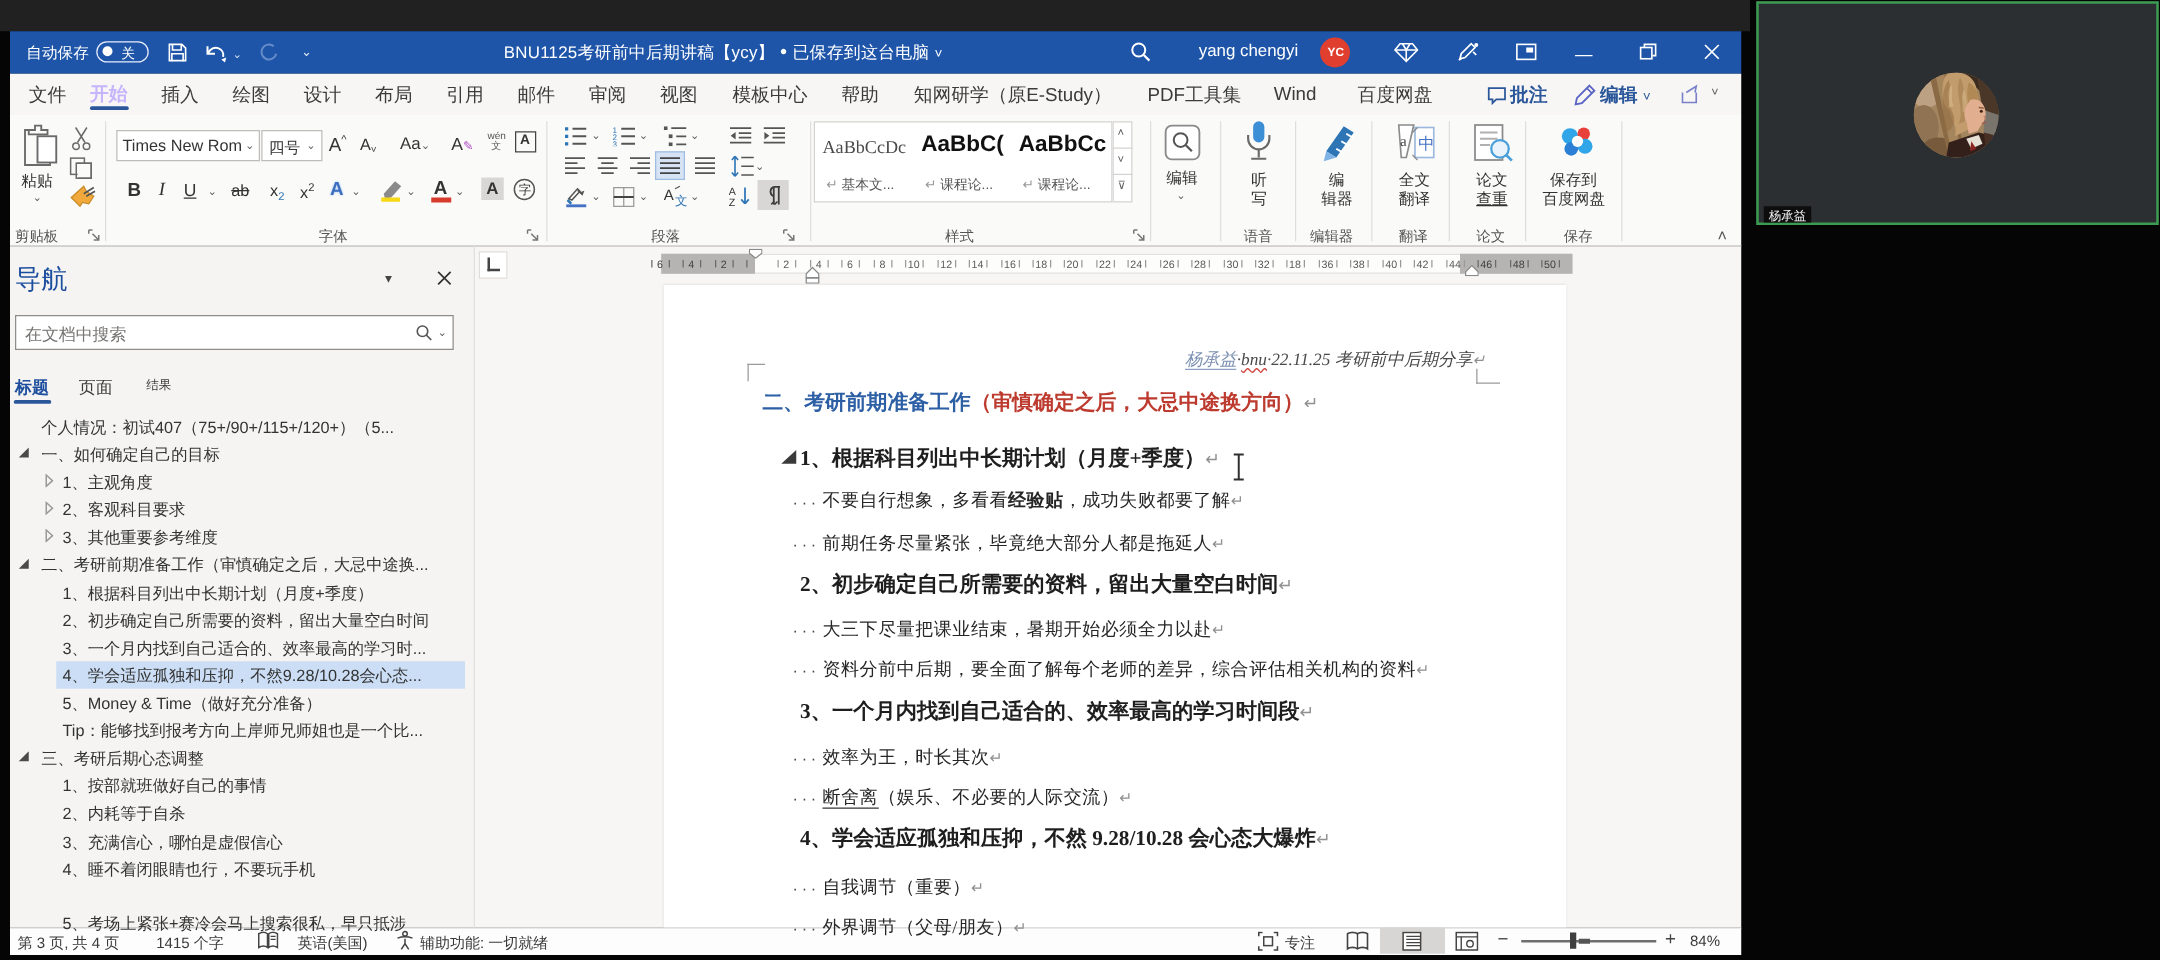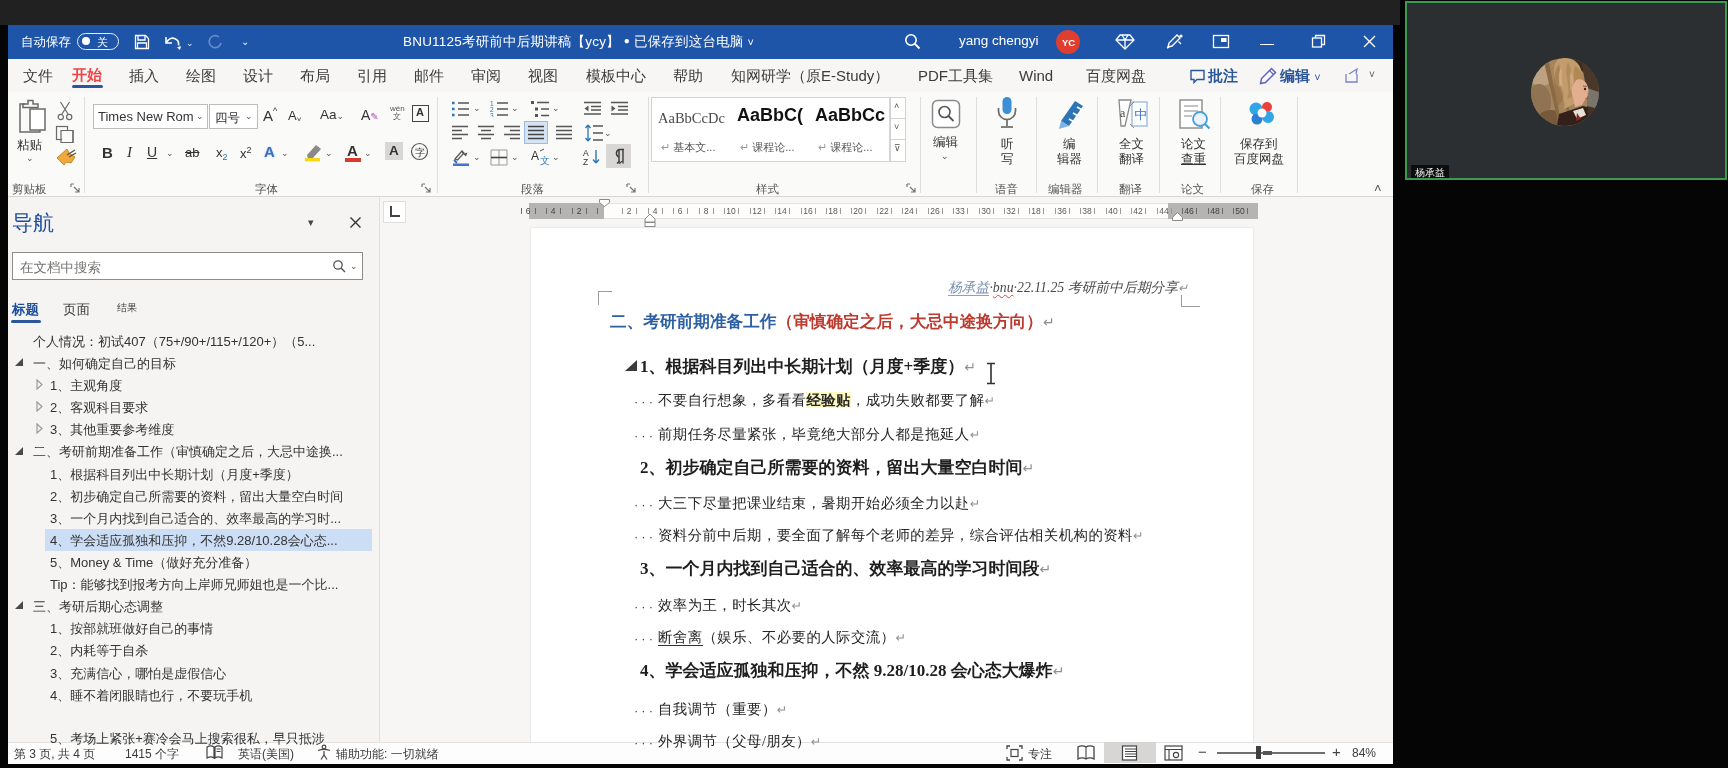--- a/index.html
+++ b/index.html
@@ -75,21 +75,21 @@
         <rect x="1.5" y="4" width="9" height="9" fill="none" stroke="#fff" stroke-width="1.3"></rect>
         <path d="M4.5 4V1.5h9v9H11" fill="none" stroke="#fff" stroke-width="1.3"></path>
       </svg>
     <svg class="a" style="left:1362px;top:34px;" width="15" height="15" viewBox="0 0 15 15">
         <path d="M2 2l11 11M13 2L2 13" stroke="#fff" stroke-width="1.4"></path>
       </svg>
   </div>
 
   <div id="mb" style="position:absolute;left:0;top:0;font-size:15px;color:#3b3b3b;">
     <div class="a nowr" style="left:23px;top:67px;">文件</div>
-    <div class="a nowr" style="left:72px;top:66px;font-weight:bold;color:#ef4444;">开始</div>
+    <div class="a nowr" style="left:72px;top:66px;font-weight:bold;color:#c4b5fd;">开始</div>
     <div class="a" style="left:72px;top:85px;width:31px;height:3.4px;background:#2b579a;border-radius:2px;"></div>
     <div class="a nowr" style="left:129px;top:67px;">插入</div>
     <div class="a nowr" style="left:186px;top:67px;">绘图</div>
     <div class="a nowr" style="left:243px;top:67px;">设计</div>
     <div class="a nowr" style="left:300px;top:67px;">布局</div>
     <div class="a nowr" style="left:357px;top:67px;">引用</div>
     <div class="a nowr" style="left:414px;top:67px;">邮件</div>
     <div class="a nowr" style="left:471px;top:67px;">审阅</div>
     <div class="a nowr" style="left:528px;top:67px;">视图</div>
     <div class="a nowr" style="left:586px;top:67px;">模板中心</div>
@@ -441,21 +441,21 @@
   <div class="a" style="left:865px;top:208px;width:1px;height:6px;background:#9a9a9a;"></div>
   <div class="a" style="left:876px;top:206px;width:16px;text-align:center;font-size:8.5px;color:#5a5a5a;line-height:10px;">22</div>
   <div class="a" style="left:877px;top:208px;width:1px;height:6px;background:#9a9a9a;"></div>
   <div class="a" style="left:891px;top:208px;width:1px;height:6px;background:#9a9a9a;"></div>
   <div class="a" style="left:901px;top:206px;width:16px;text-align:center;font-size:8.5px;color:#5a5a5a;line-height:10px;">24</div>
   <div class="a" style="left:902px;top:208px;width:1px;height:6px;background:#9a9a9a;"></div>
   <div class="a" style="left:916px;top:208px;width:1px;height:6px;background:#9a9a9a;"></div>
   <div class="a" style="left:927px;top:206px;width:16px;text-align:center;font-size:8.5px;color:#5a5a5a;line-height:10px;">26</div>
   <div class="a" style="left:928px;top:208px;width:1px;height:6px;background:#9a9a9a;"></div>
   <div class="a" style="left:942px;top:208px;width:1px;height:6px;background:#9a9a9a;"></div>
-  <div class="a" style="left:952px;top:206px;width:16px;text-align:center;font-size:8.5px;color:#5a5a5a;line-height:10px;">33</div>
+  <div class="a" style="left:952px;top:206px;width:16px;text-align:center;font-size:8.5px;color:#5a5a5a;line-height:10px;">28</div>
   <div class="a" style="left:953px;top:208px;width:1px;height:6px;background:#9a9a9a;"></div>
   <div class="a" style="left:967px;top:208px;width:1px;height:6px;background:#9a9a9a;"></div>
   <div class="a" style="left:978px;top:206px;width:16px;text-align:center;font-size:8.5px;color:#5a5a5a;line-height:10px;">30</div>
   <div class="a" style="left:979px;top:208px;width:1px;height:6px;background:#9a9a9a;"></div>
   <div class="a" style="left:993px;top:208px;width:1px;height:6px;background:#9a9a9a;"></div>
   <div class="a" style="left:1003px;top:206px;width:16px;text-align:center;font-size:8.5px;color:#5a5a5a;line-height:10px;">32</div>
   <div class="a" style="left:1004px;top:208px;width:1px;height:6px;background:#9a9a9a;"></div>
   <div class="a" style="left:1018px;top:208px;width:1px;height:6px;background:#9a9a9a;"></div>
   <div class="a" style="left:1028px;top:206px;width:16px;text-align:center;font-size:8.5px;color:#5a5a5a;line-height:10px;">18</div>
   <div class="a" style="left:1029px;top:208px;width:1px;height:6px;background:#9a9a9a;"></div>
@@ -559,21 +559,21 @@
   <div class="a" style="left:1181px;top:295px;width:18px;height:11px;border-left:1px solid #9a9a9a;border-bottom:1px solid #9a9a9a;"></div>
   <div class="a nowr ser cjkb" style="left:610px;top:311px;font-size:16.65px;letter-spacing:0.01px;color:#2d5fa5;">二、考研前期准备工作<span style="color:#bd3a2e;">（审慎确定之后，大忌中途换方向）</span><span class="ret" style="font-size:14px;">↵</span></div>
   <svg class="a" style="left:624px;top:360px;" width="14" height="12" viewBox="0 0 14 12">
         <path d="M13 0v11H1z" fill="#3a3a3a"></path>
       </svg>
   <div class="a nowr ser cjkb" style="left:640px;top:355px;font-size:17px;color:#1e1e1e;">1、根据科目列出中长期计划（月度+季度）<span class="ret" style="font-size:14px;font-weight:normal;">↵</span></div>
   <div class="a nowr ser cjkb" style="left:640px;top:456px;font-size:17px;color:#1e1e1e;">2、初步确定自己所需要的资料，留出大量空白时间<span class="ret" style="font-size:14px;font-weight:normal;">↵</span></div>
   <div class="a nowr ser cjkb" style="left:640px;top:557px;font-size:17px;color:#1e1e1e;">3、一个月内找到自己适合的、效率最高的学习时间段<span class="ret" style="font-size:14px;font-weight:normal;">↵</span></div>
   <div class="a nowr ser cjkb" style="left:640px;top:659px;font-size:17px;color:#1e1e1e;">4、学会适应孤独和压抑，不然 9.28/10.28 会心态大爆炸<span class="ret" style="font-size:14px;font-weight:normal;">↵</span></div>
   <div class="a nowr" style="left:634px;top:394px;font-size:13px;letter-spacing:3px;color:#444;">···</div>
-      <div class="a nowr ser" style="left:658px;top:391px;font-size:14.4px;letter-spacing:0.45px;color:#262626;">不要自行想象，多看看<span style="font-weight:bold;background:#fef9c3;">经验贴</span>，成功失败都要了解<span class="ret" style="font-size:12.5px;">↵</span></div>
+      <div class="a nowr ser" style="left:658px;top:391px;font-size:14.4px;letter-spacing:0.45px;color:#262626;">不要自行想象，多看看<span style="font-weight:bold;background:#ffffff;">经验贴</span>，成功失败都要了解<span class="ret" style="font-size:12.5px;">↵</span></div>
   <div class="a nowr" style="left:634px;top:428px;font-size:13px;letter-spacing:3px;color:#444;">···</div>
       <div class="a nowr ser" style="left:658px;top:425px;font-size:14.4px;letter-spacing:0.45px;color:#262626;">前期任务尽量紧张，毕竟绝大部分人都是拖延人<span class="ret" style="font-size:12.5px;">↵</span></div>
   <div class="a nowr" style="left:634px;top:497px;font-size:13px;letter-spacing:3px;color:#444;">···</div>
       <div class="a nowr ser" style="left:658px;top:494px;font-size:14.4px;letter-spacing:0.45px;color:#262626;">大三下尽量把课业结束，暑期开始必须全力以赴<span class="ret" style="font-size:12.5px;">↵</span></div>
   <div class="a nowr" style="left:634px;top:529px;font-size:13px;letter-spacing:3px;color:#444;">···</div>
       <div class="a nowr ser" style="left:658px;top:526px;font-size:14.4px;letter-spacing:0.45px;color:#262626;">资料分前中后期，要全面了解每个老师的差异，综合评估相关机构的资料<span class="ret" style="font-size:12.5px;">↵</span></div>
   <div class="a nowr" style="left:634px;top:599px;font-size:13px;letter-spacing:3px;color:#444;">···</div>
       <div class="a nowr ser" style="left:658px;top:596px;font-size:14.4px;letter-spacing:0.45px;color:#262626;">效率为王，时长其次<span class="ret" style="font-size:12.5px;">↵</span></div>
   <div class="a nowr" style="left:634px;top:631px;font-size:13px;letter-spacing:3px;color:#444;">···</div>
       <div class="a nowr ser" style="left:658px;top:628px;font-size:14.4px;letter-spacing:0.45px;color:#262626;"><span style="border-bottom:1px solid #333;">断舍离</span>（娱乐、不必要的人际交流）<span class="ret" style="font-size:12.5px;">↵</span></div>

